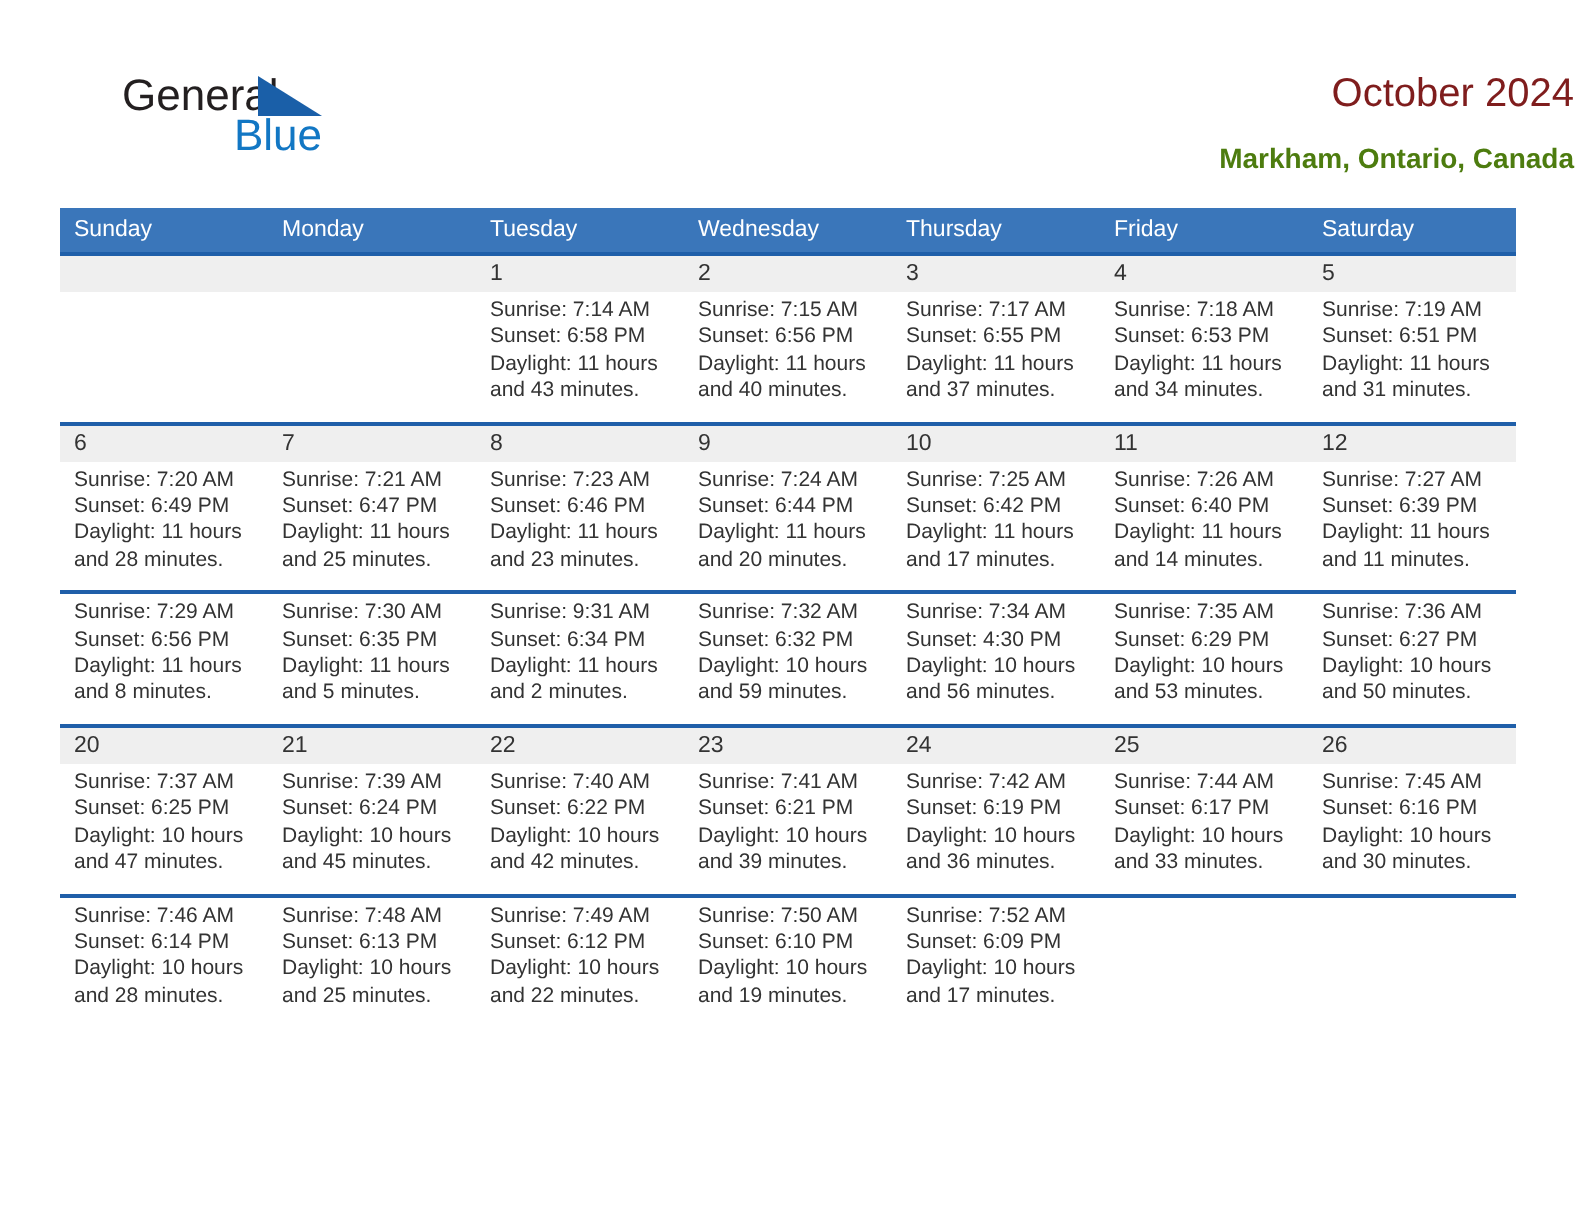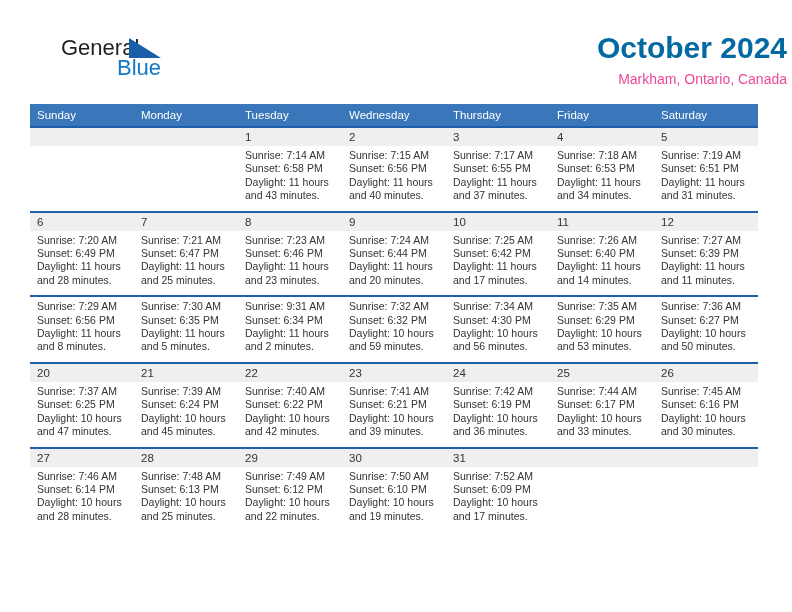--- a/index.html
+++ b/index.html
@@ -59,32 +59,33 @@
     border-top: 20px solid transparent;
   }
 
   .title-block {
     position: absolute;
     right: 34px;
     top: 32px;
     text-align: right;
   }
   .month-title {
-    font-size: 30px;
+    font-size: 20px;
     line-height: 31px;
-    color: #0369a1;
-    font-weight: bold;
+    color: #7f1d1d;
+    font-weight: normal;
     white-space: nowrap;
   }
   .location {
     font-size: 14px;
     line-height: 20px;
-    color: #ec4899;
+    color: #4d7c0f;
     margin-top: 6px;
     white-space: nowrap;
+    font-weight: bold;
   }
 
   
   .cal {
     position: absolute;
     left: 30px;
     top: 104px;
     width: 728px;
     border-collapse: collapse;
     table-layout: fixed;
@@ -390,29 +391,20 @@
           <span class="line">Sunrise: 7:45 AM</span>
           <span class="line">Sunset: 6:16 PM</span>
           <span class="line">Daylight: 10 hours</span>
           <span class="line">and 30 minutes.</span>
         </td>
       </tr>
 
       <tr class="week-sep">
           <td colspan="7"></td>
         </tr>
-      <tr class="daynum-row">
-        <td>27</td>
-        <td>28</td>
-        <td>29</td>
-        <td>30</td>
-        <td>31</td>
-        <td></td>
-        <td></td>
-      </tr>
       <tr class="info-row">
         <td>
           <span class="line">Sunrise: 7:46 AM</span>
           <span class="line">Sunset: 6:14 PM</span>
           <span class="line">Daylight: 10 hours</span>
           <span class="line">and 28 minutes.</span>
         </td>
         <td>
           <span class="line">Sunrise: 7:48 AM</span>
           <span class="line">Sunset: 6:13 PM</span>

